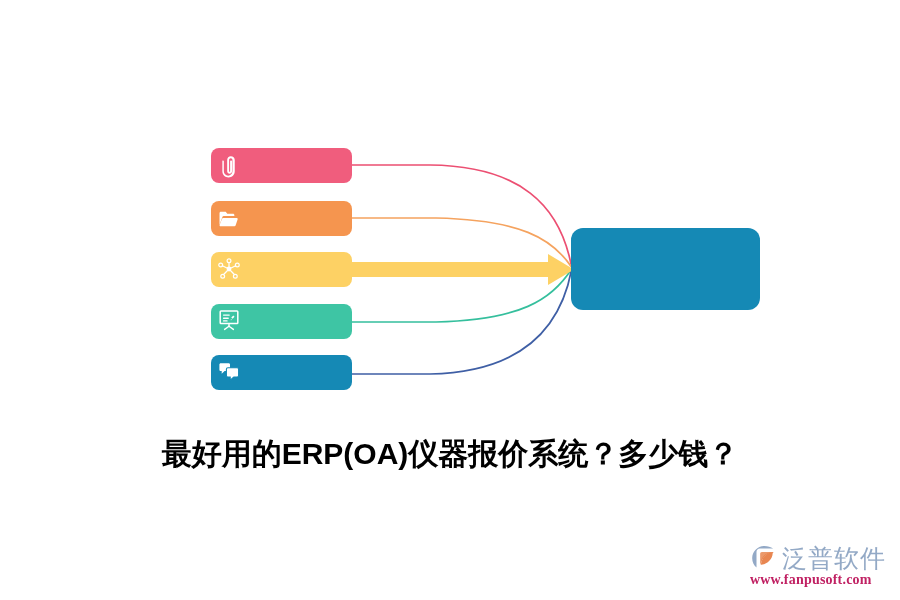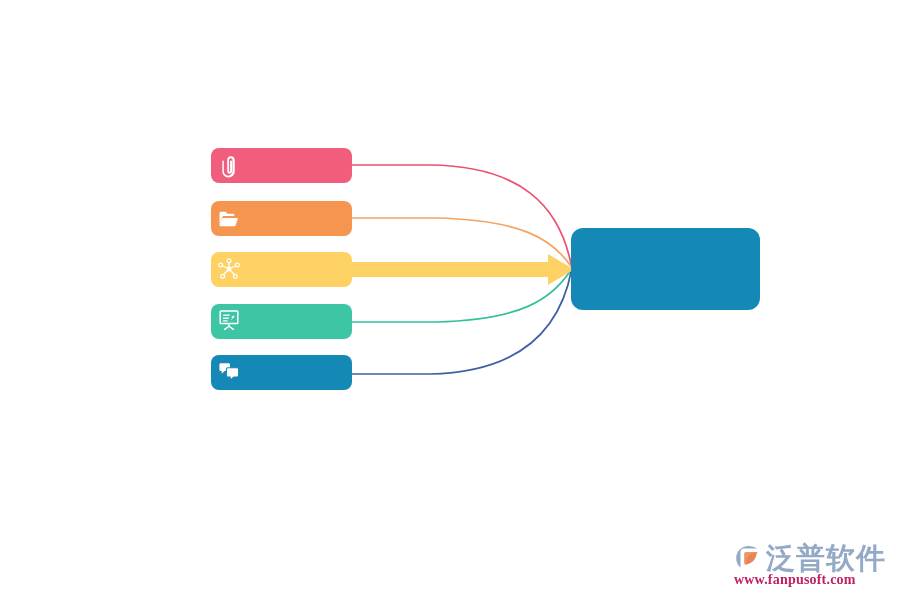--- a/index.html
+++ b/index.html
@@ -57,22 +57,22 @@
     display: flex;
     align-items: center;
     gap: 3px;
   }
   .wm-mark {
     width: 30px;
     height: 30px;
     flex: 0 0 30px;
   }
   .wm-name {
-    font-size: 29px;
-    font-weight: bold;
+    font-size: 25px;
+    font-weight: normal;
     color: #8fa6c4;
     line-height: 27px;
     letter-spacing: 1px;
   }
   .wm-url {
     font-size: 14px;
     color: #be185d;
     font-weight: bold;
     margin-top: -1px;
     margin-left: 1px;
@@ -194,20 +194,21 @@
 
     <g>
       <rect x="211" y="355" width="141" height="35" rx="8" ry="8" fill="#1589b5"></rect>
       <g transform="translate(218,361) scale(1.0)">
         <use href="#icon-chat"></use>
       </g>
       <text x="250" y="378" fill="#ffffff" font-family="Liberation Sans, sans-serif" font-size="13"></text>
     </g>
   </svg>
 
+  <div id="title">最好用的ERP(OA)仪器报价系统？多少钱？</div>
 
   <div id="watermark">
     <div class="wm-row">
       <svg class="wm-mark" viewBox="0 0 32 32">
         <path d="M16.5 3.2C9.3 3.2 3.4 9.0 3.4 16.2c0 4.0 1.8 7.6 4.6 10.0V9.4
                  c0-2.0 1.6-3.6 3.6-3.6h14.1C23.3 4.2 20.0 3.2 16.5 3.2z" fill="#8fa6c4"></path>
         <path d="M27.0 8.0H12.2c-1.3 0-2.4 1.1-2.4 2.4v16.4c1.9 1.0 4.1 1.6 6.4 1.6
                  c7.2 0 13.1-5.9 13.1-13.1 0-2.7-0.8-5.2-2.3-7.3z" fill="#ffffff"></path>
         <path d="M26.3 9.6c-7.2 0.5-13.0 6.2-13.6 13.4 0 0 0.1 0.1 0.2 0.1
                  c6.6-0.4 11.9-5.6 12.4-12.2 0.4-0.5 0.7-0.9 1.0-1.3z" fill="#e8824a"></path>

